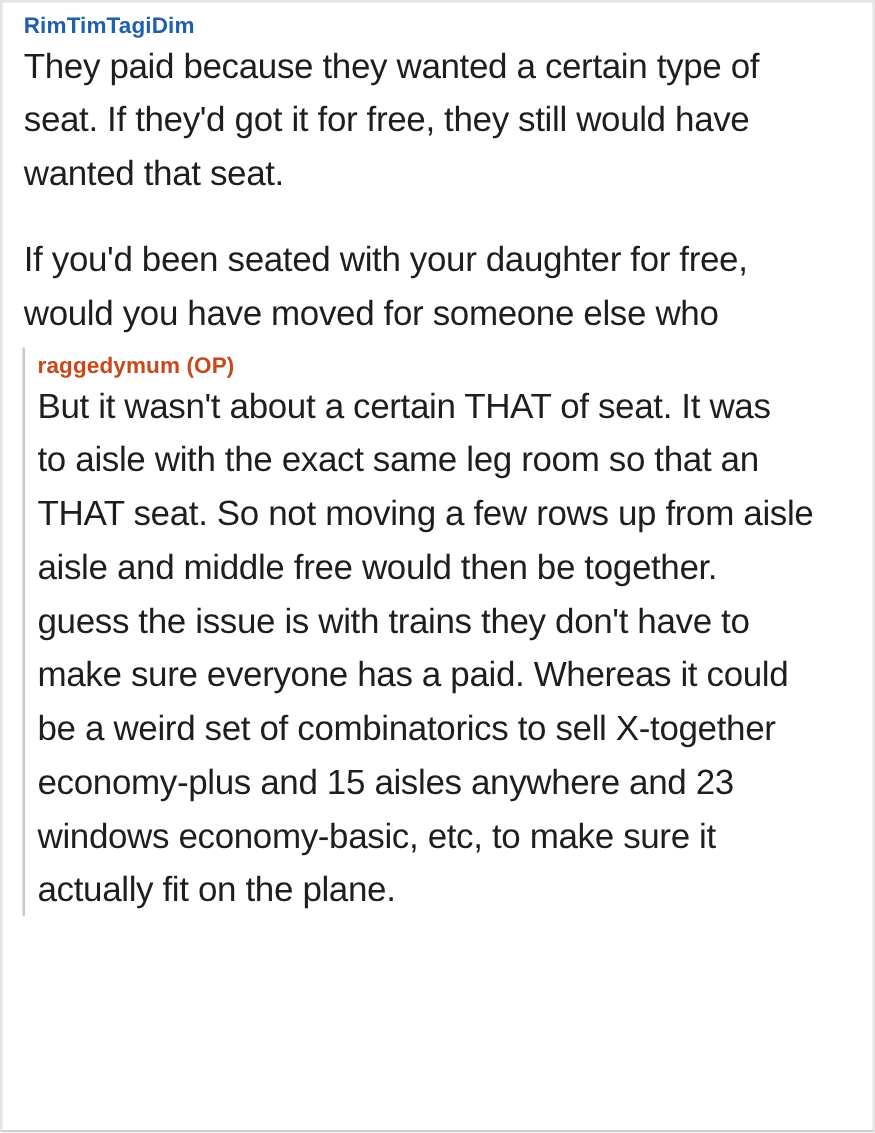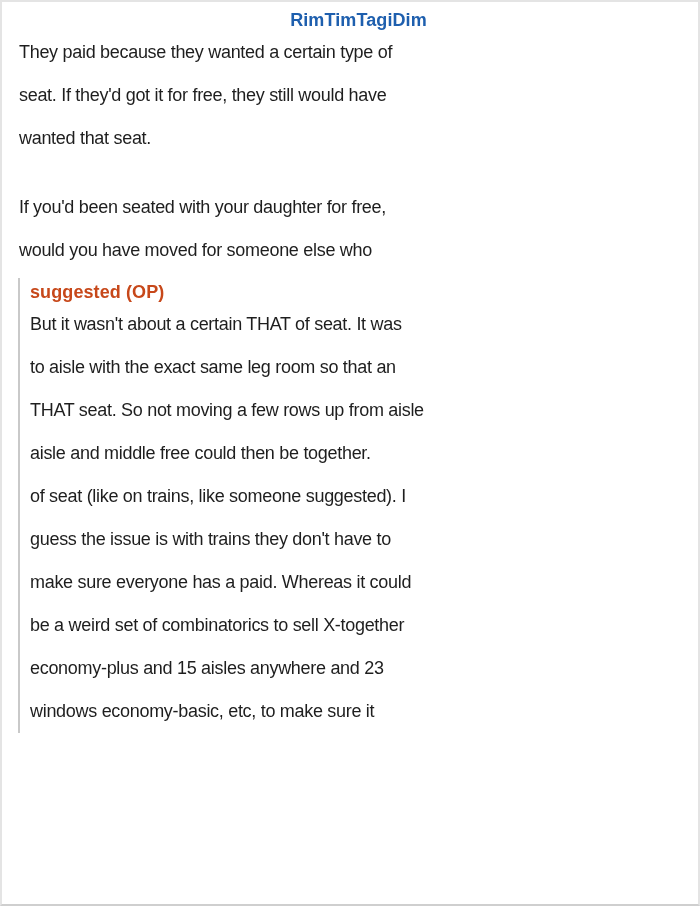--- a/index.html
+++ b/index.html
@@ -29,21 +29,21 @@
   .para {
     margin: 0;
   }
   .para + .para {
     margin-top: 26px;
   }
   .comment-top .para:first-of-type {
     margin-top: 14px;
   }
   .line {
-    font-size: 18px;
+    font-size: 28px;
     line-height: 43px;
     color: #1e1e1e;
     letter-spacing: -0.3px;
     white-space: nowrap;
   }
   .reply {
     margin-top: 6px;
     margin-left: -1px;
     border-left: 2px solid #c9c9c9;
     padding: 3px 0 0 10px;
@@ -51,41 +51,41 @@
   .reply .para:first-of-type {
     margin-top: 6px;
   }
 </style>
 </head>
 <body>
 
 <div class="card">
 
   <div class="comment comment-top">
-    <div class="author" style="color: rgb(30, 95, 174); text-align: center;">RimTimTagiDim</div>
+    <div class="author" style="color: rgb(30, 95, 174);">RimTimTagiDim</div>
     <div class="para">
       <div class="line">They paid because they wanted a certain type of</div>
       <div class="line">seat. If they'd got it for free, they still would have</div>
       <div class="line">wanted that seat.</div>
     </div>
     <div class="para">
       <div class="line">If you'd been seated with your daughter for free,</div>
       <div class="line">would you have moved for someone else who</div>
     </div>
   </div>
 
   <div class="comment reply">
-    <div class="author" style="color: rgb(199, 72, 26);">suggested (OP)</div>
+    <div class="author" style="color: rgb(199, 72, 26);">raggedymum (OP)</div>
     <div class="para">
       <div class="line">But it wasn't about a certain THAT of seat. It was</div>
       <div class="line">to aisle with the exact same leg room so that an</div>
       <div class="line">THAT seat. So not moving a few rows up from aisle</div>
-      <div class="line">aisle and middle free could then be together.</div>
-      <div class="line">of seat (like on trains, like someone suggested). I</div>
+      <div class="line">aisle and middle free would then be together.</div>
       <div class="line">guess the issue is with trains they don't have to</div>
       <div class="line">make sure everyone has a paid. Whereas it could</div>
       <div class="line">be a weird set of combinatorics to sell X-together</div>
       <div class="line">economy-plus and 15 aisles anywhere and 23</div>
       <div class="line">windows economy-basic, etc, to make sure it</div>
+      <div class="line">actually fit on the plane.</div>
     </div>
   </div>
 
 </div>
 
 </body></html>

